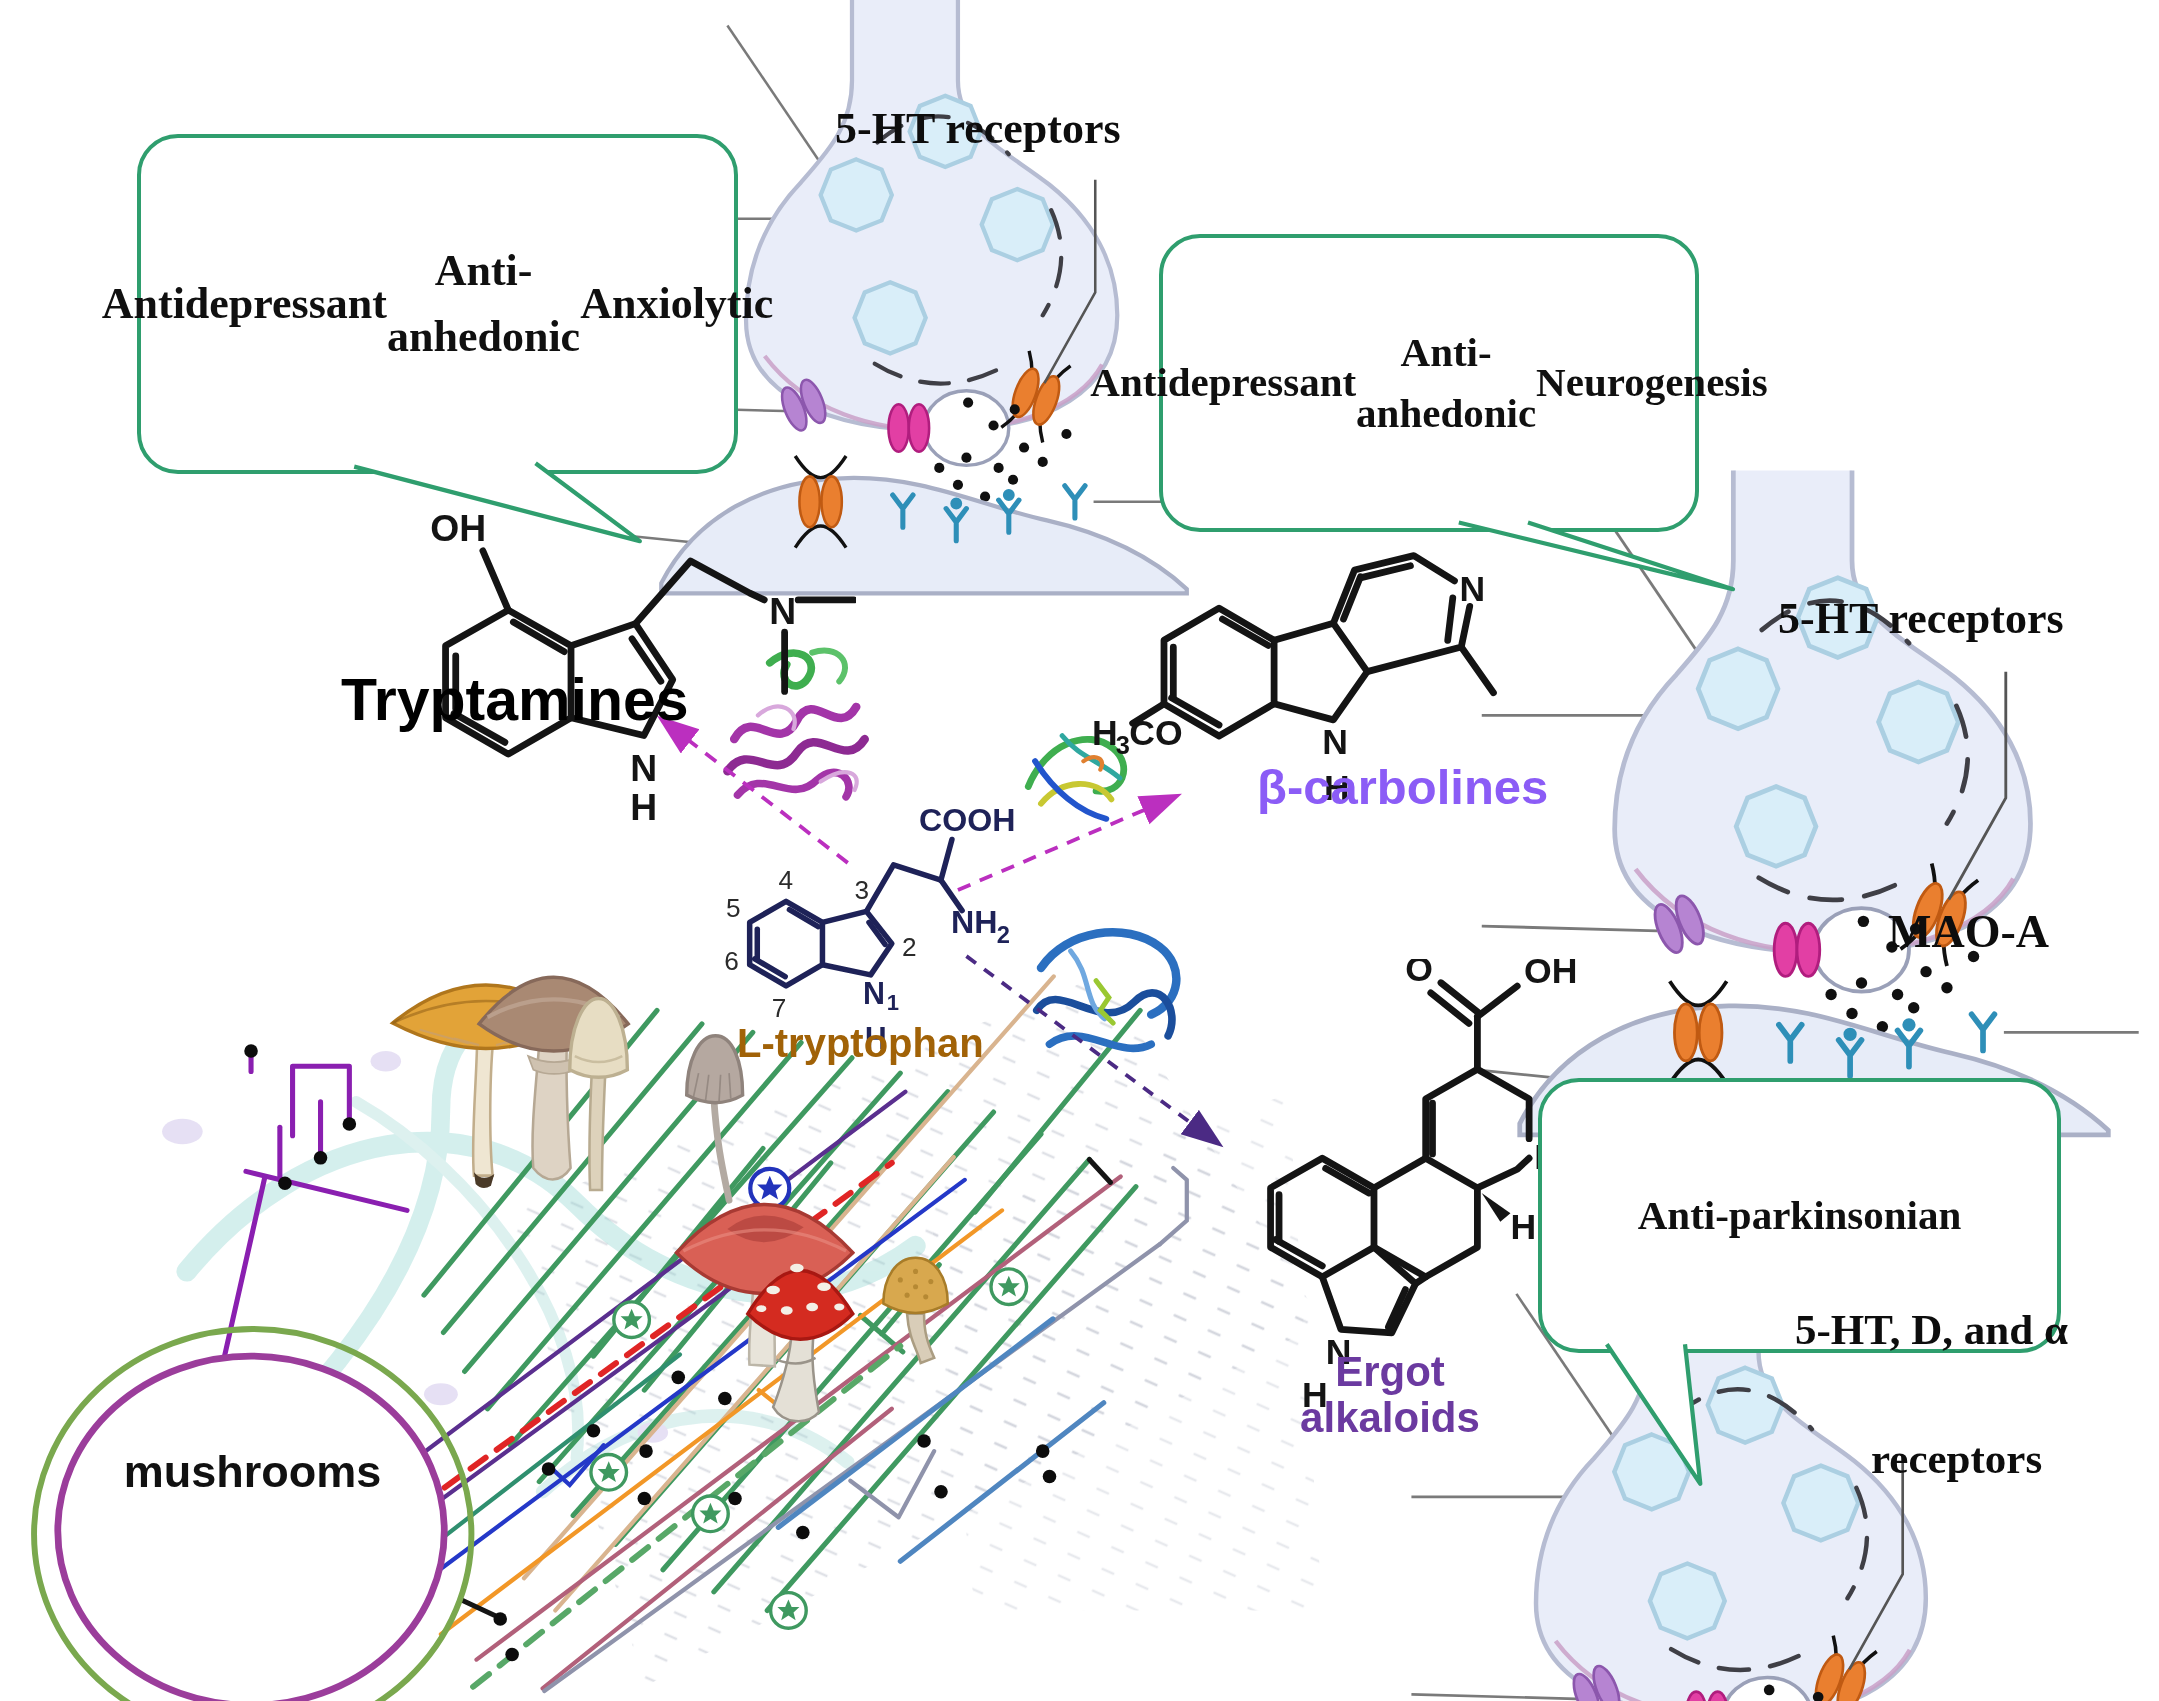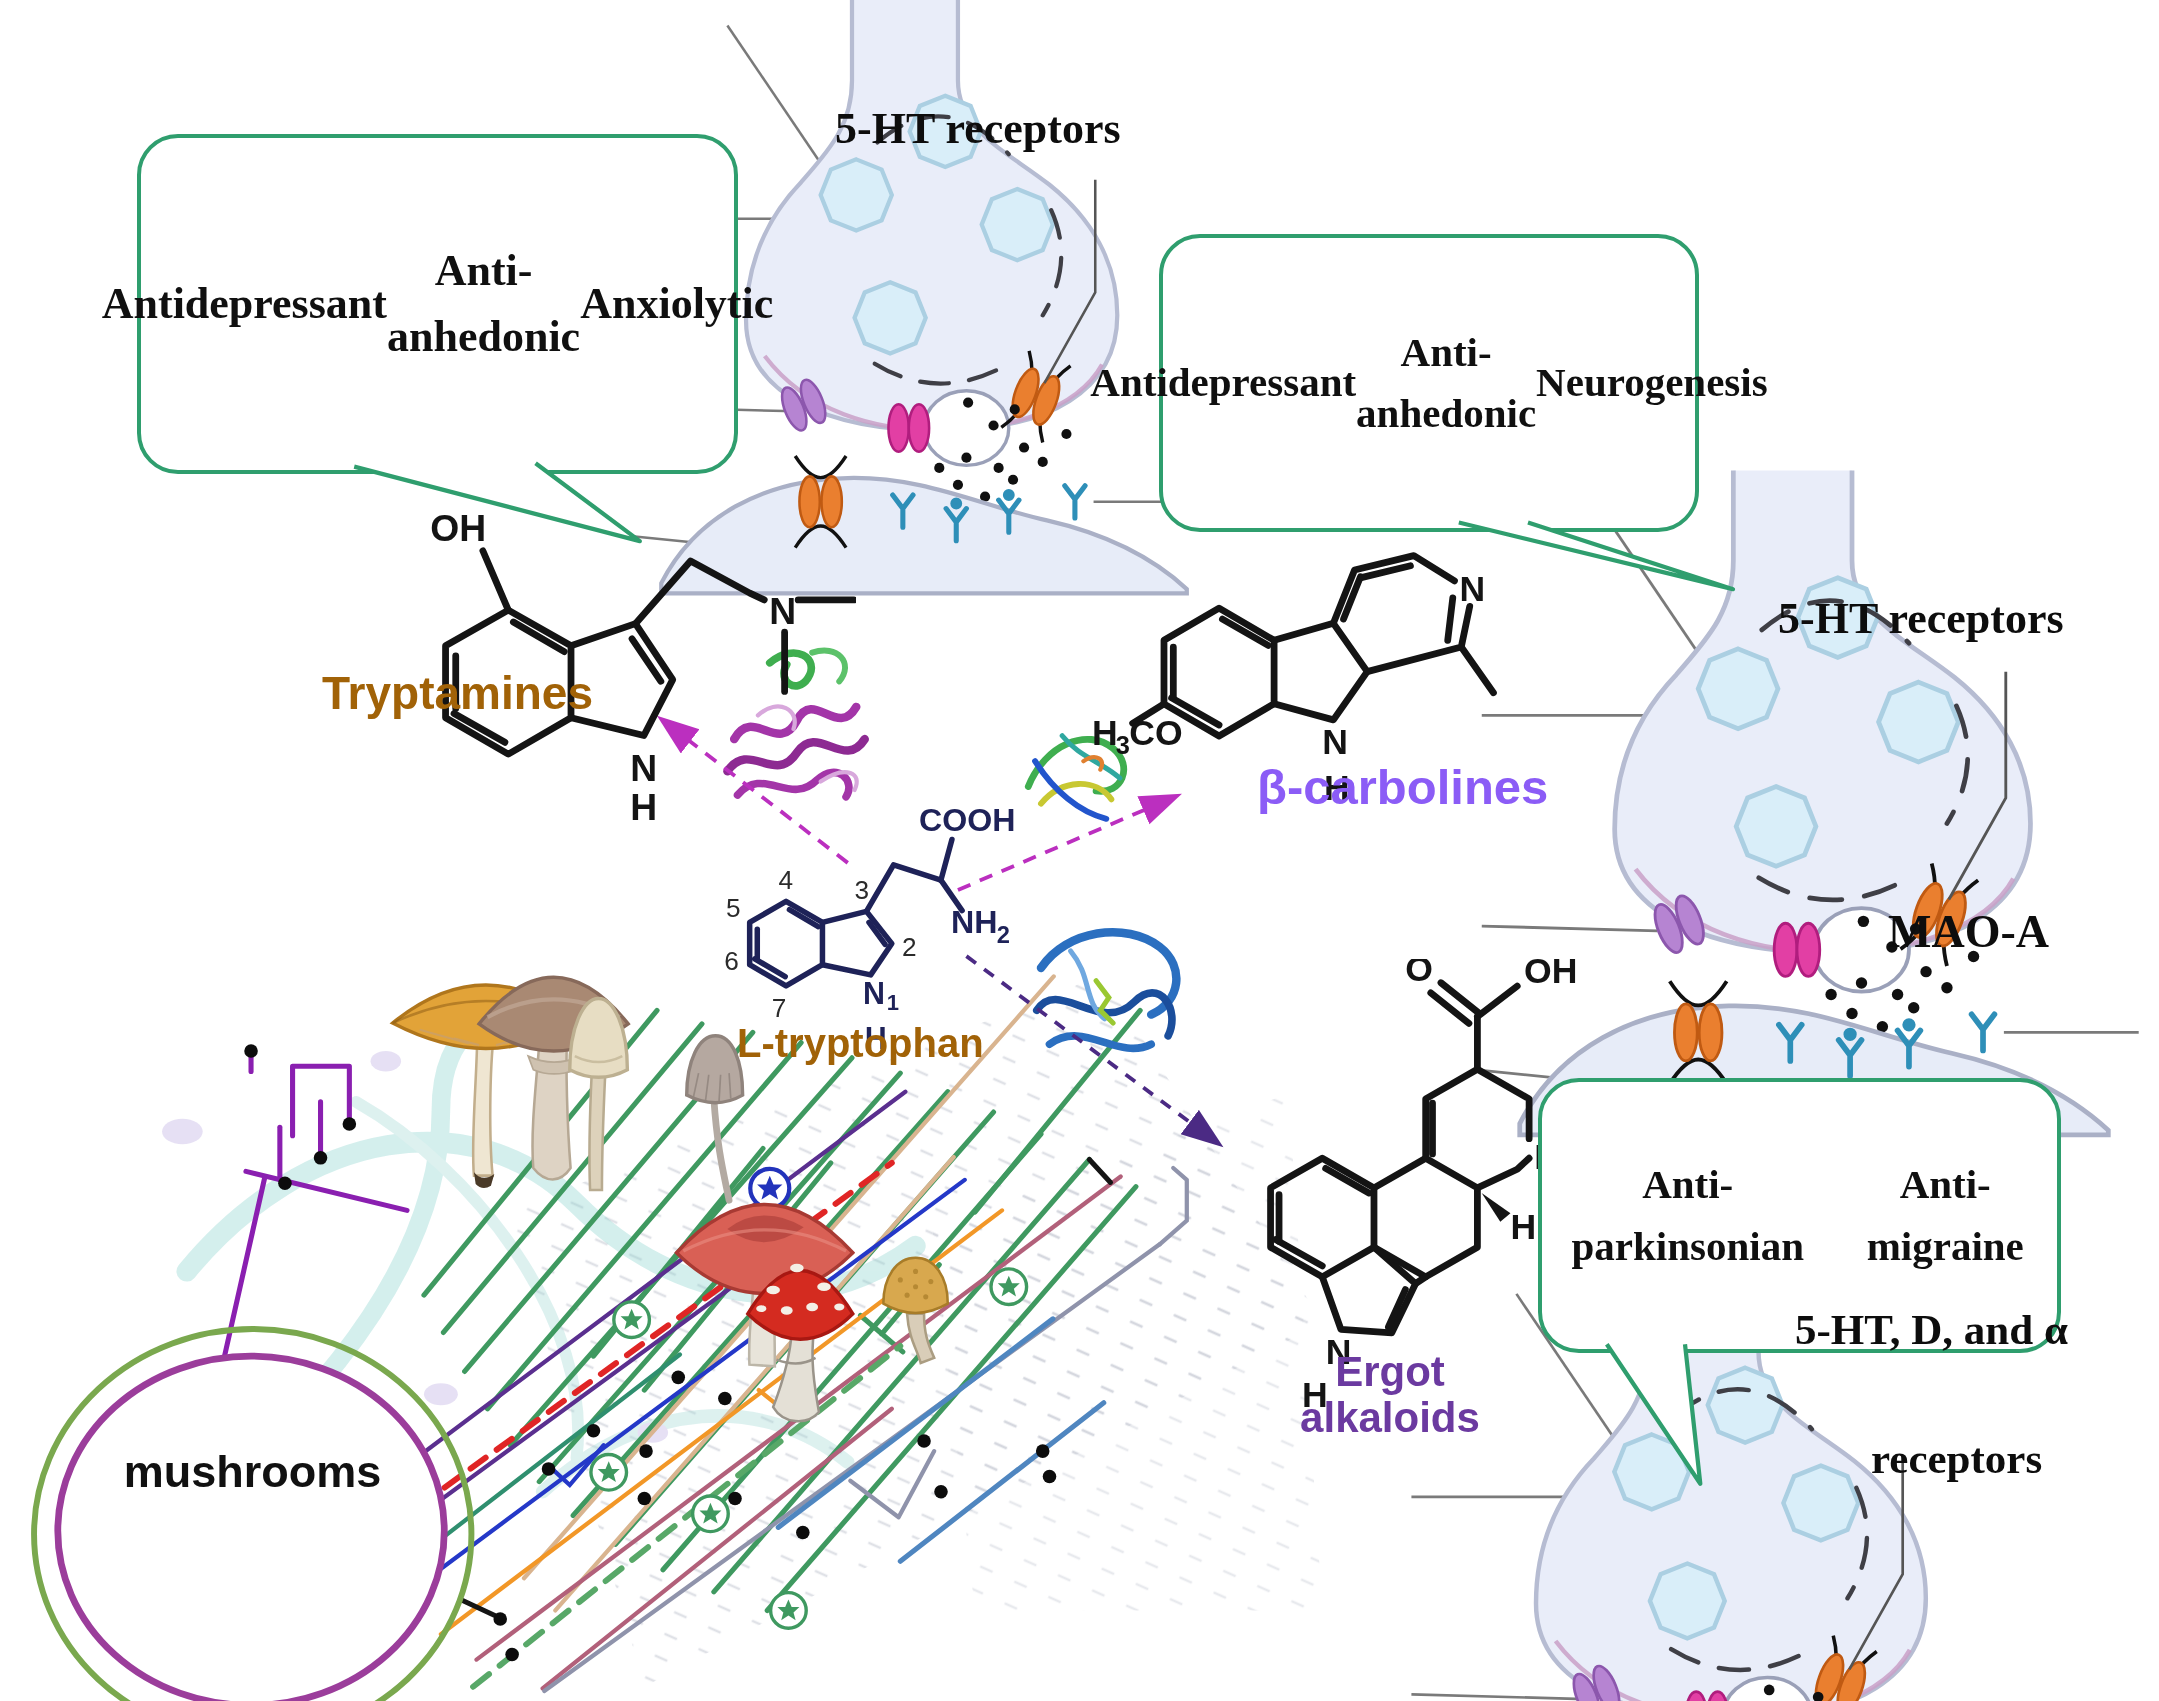--- a/index.html
+++ b/index.html
@@ -11,21 +11,21 @@
   .bubble{position:absolute;background:#ffffff;border:4.2px solid #2f9e6e;border-radius:41px;
           display:flex;flex-direction:row;justify-content:center;align-items:center;
           font-family:"Liberation Serif",serif;font-weight:bold;color:#101010;z-index:4;}
   .bubble .bline{text-align:center;line-height:1.5;}
   .tail{position:absolute;z-index:5;}
   
   .rlabel{position:absolute;font-family:"Liberation Serif",serif;font-weight:bold;color:#0d0d0d;
           white-space:nowrap;z-index:6;}
   
   .clabel{position:absolute;font-weight:bold;white-space:nowrap;z-index:6;}
-  #lbl-tryptamines{left:322px;top:666px;font-size:46px;color:#a16207;}
+  #lbl-tryptamines{left:341px;top:666px;font-size:59px;color:#000000;}
   #lbl-carbolines{left:1257px;top:759px;font-size:49px;color:#8b5cf6;}
   #lbl-ergot{left:1284px;top:1349px;width:212px;text-align:center;font-size:42px;color:#6b3aa0;line-height:1.1;}
   #lbl-ltryptophan{left:737px;top:1021px;font-size:40px;color:#a16207;}
   #lbl-psycho{left:49px;top:1437px;width:407px;text-align:center;font-size:45px;color:#111;
               font-weight:bold;line-height:1.55;z-index:6;}
   #lbl-5ht-top{left:835px;top:103px;font-size:44px;}
   #lbl-5ht-right{left:1778px;top:593px;font-size:44px;}
   #lbl-maoa{left:1888px;top:905px;font-size:46px;}
   #lbl-5htda{left:1795px;top:1305px;font-size:43px;}
   #lbl-receptors2{left:1871px;top:1426px;font-size:43px;margin-top:8px;}
@@ -489,21 +489,20 @@
   <div class="bline">Antidepressant</div>
   <div class="bline">Anti-anhedonic</div>
   <div class="bline">Neurogenesis</div>
 </div>
 <svg class="tail" style="left:1441px;top:509px" width="314" height="97" viewBox="0 0 370 115">
   <path d="M20,16 L345,95 L102,16" fill="#ffffff" stroke="#2f9e6e" stroke-width="5" stroke-linejoin="round"></path>
 </svg>
 
 <div class="bubble" style="left:1538px;top:1078px;width:515px;height:267px;font-size:41px">
   <div class="bline">Anti-parkinsonian</div>
-  <div class="bline">Anti-migraine</div>
 </div>
 <svg class="tail" style="left:1583px;top:1329px" width="153" height="170" viewBox="0 0 180 200">
   <path d="M28,18 L138,182 L120,18" fill="#ffffff" stroke="#2f9e6e" stroke-width="5" stroke-linejoin="round"></path>
 </svg>
 
 <div class="rlabel" id="lbl-5ht-top">5-HT receptors</div>
 <div class="rlabel" id="lbl-5ht-right">5-HT receptors</div>
 <div class="rlabel" id="lbl-maoa">MAO-A</div>
 <div class="rlabel" id="lbl-5htda">5-HT, D, and α</div>
 <div class="rlabel" id="lbl-receptors2">receptors</div>

